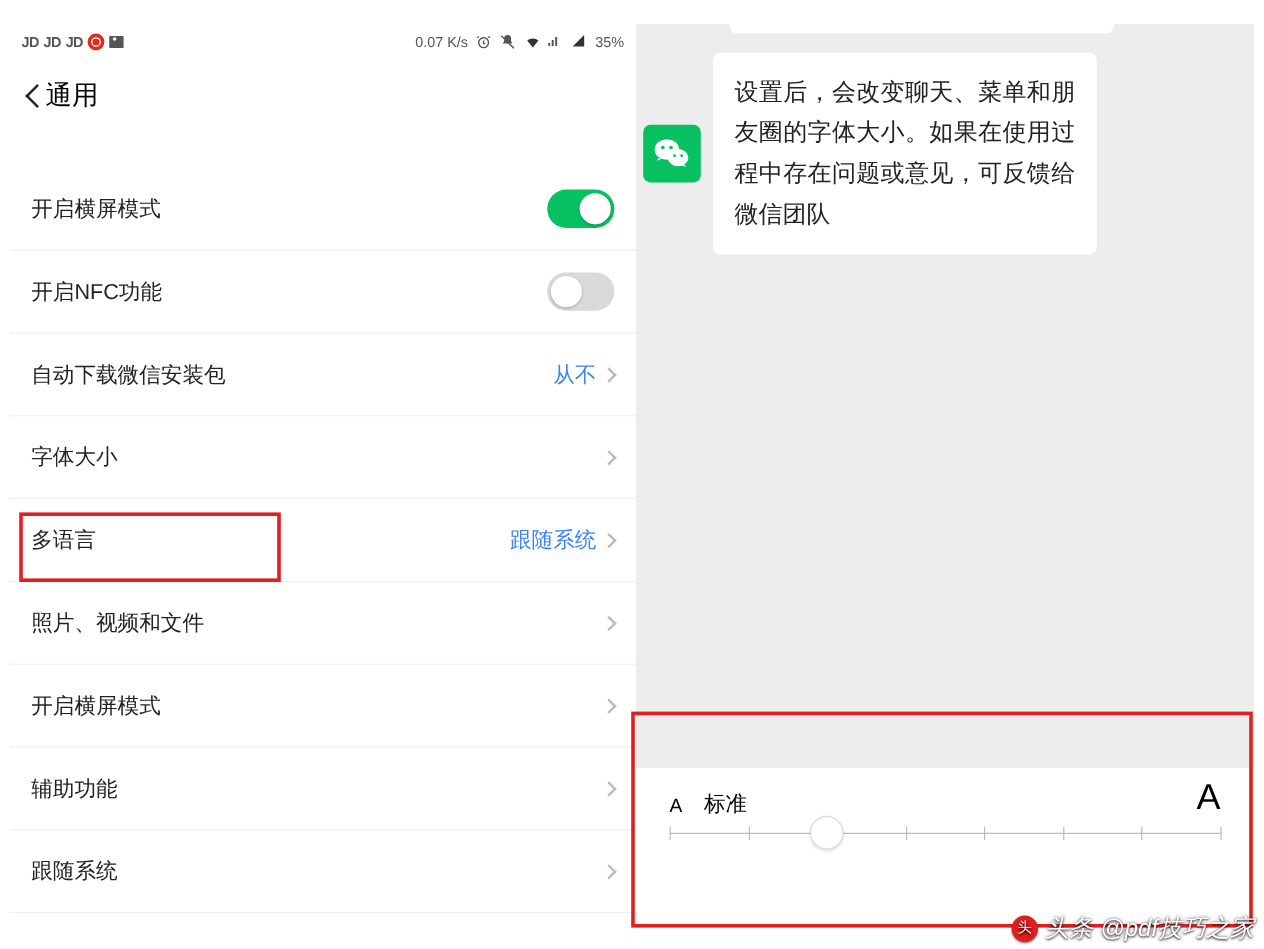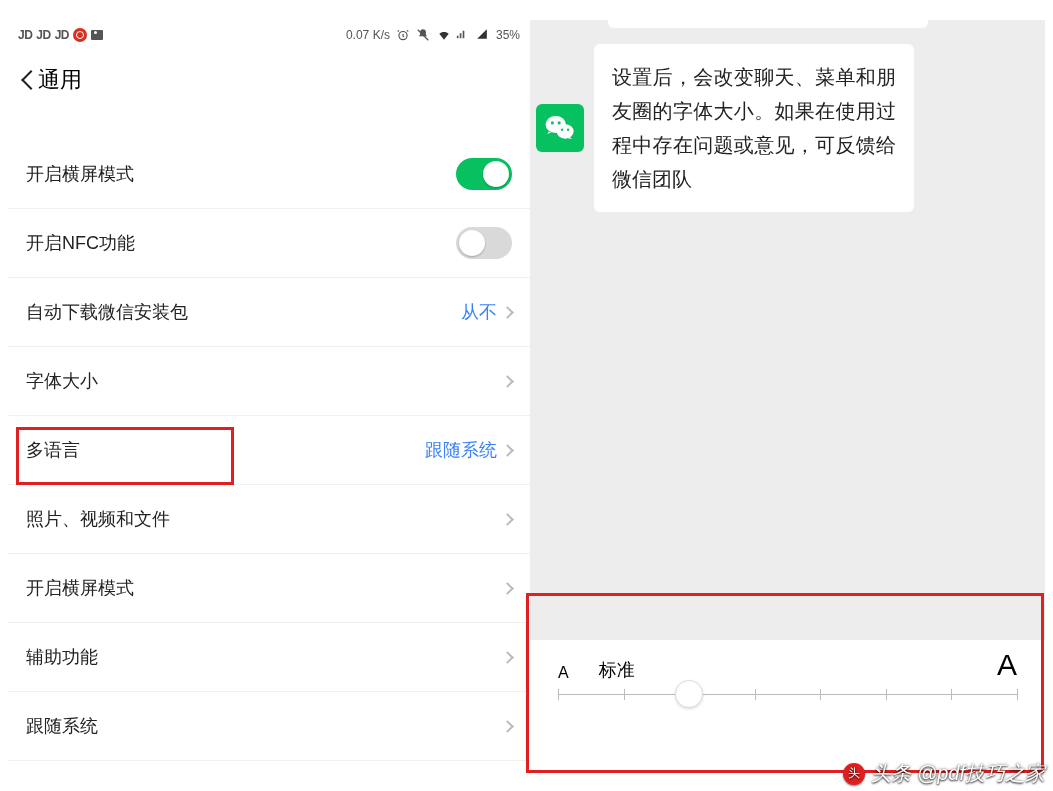--- a/index.html
+++ b/index.html
@@ -298,21 +298,21 @@
         </svg>
       </div>
       <div class="chat-bubble">
         <span>设置后，会改变聊天、菜单和朋友圈的字体大小。如果在使用过程中存在问题或意见，可反馈给微信团队</span>
       </div>
     </div>
 
     <div class="slider-area">
       <div class="slider-labels">
         <span class="small-a">A</span>
-        <span class="std-label" style="position:relative; left:36px;">标准</span>
+        <span class="std-label" style="position:relative; left:24px;">标准</span>
         <span class="big-a">A</span>
       </div>
       <div class="slider-track-wrap">
         <div class="slider-track">
           <div class="tick" style="left:0%"></div>
           <div class="tick" style="left:14.28%"></div>
           <div class="tick" style="left:28.56%"></div>
           <div class="tick" style="left:42.84%"></div>
           <div class="tick" style="left:57.12%"></div>
           <div class="tick" style="left:71.4%"></div>

